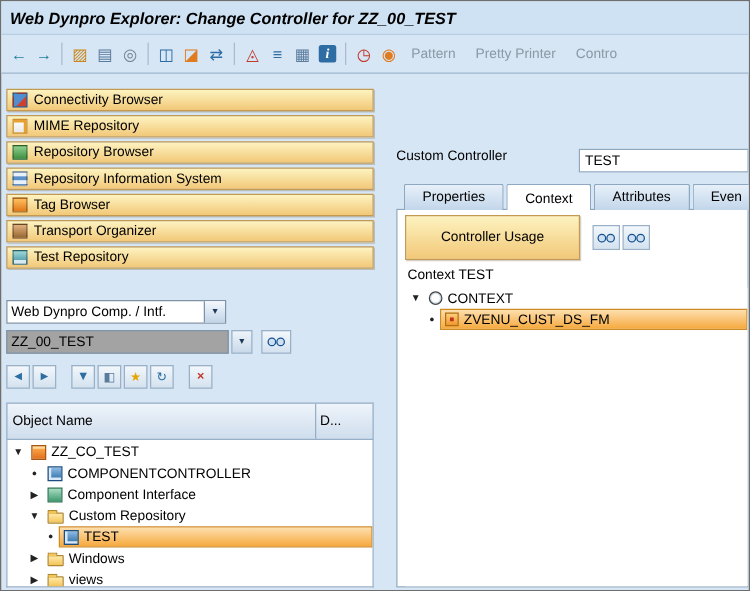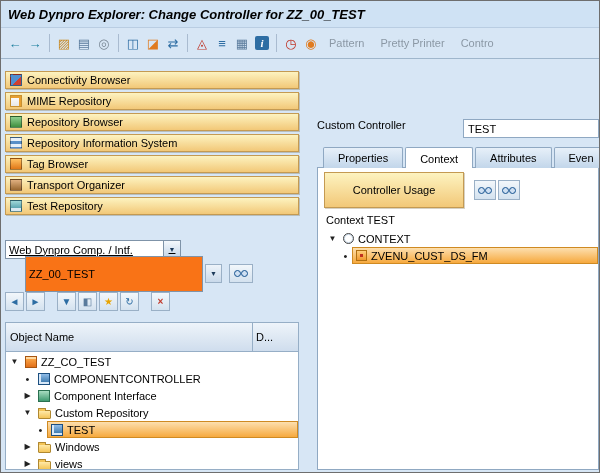--- a/index.html
+++ b/index.html
@@ -33,28 +33,28 @@
   .ai1{background:linear-gradient(135deg,#4f8fd0 60%,#d04030 60%);}
   .ai2{background:linear-gradient(#ffffff,#e8e8e8);border-color:#c89030;box-shadow:inset -2px 2px 0 #e8a030;}
   .ai3{background:linear-gradient(#8fd08f,#3f8f3f);}
   .ai4{background:repeating-linear-gradient(#e8f0fa 0 3px,#5a8fc8 3px 6px);}
   .ai5{background:linear-gradient(#ffc060,#e07818);}
   .ai6{background:linear-gradient(#e0b080,#9a6830);}
   .ai7{background:linear-gradient(#9fd8d8,#3f8fa0);box-shadow:inset 0 -3px 0 #d8e8f0;}
   .spacer{height:22px;flex:none;}
   
   .select-row{width:176px;height:19px;flex:none;border:1px solid #7f93a8;background:#fff;
-    display:flex;align-items:center;box-sizing:border-box;text-decoration:underline;}
+    display:flex;align-items:center;box-sizing:border-box;}
   .select-value{flex:1;padding:0 3px;white-space:nowrap;overflow:hidden;}
   .select-arrow{width:16px;height:100%;flex:none;background:linear-gradient(#f4f8fc,#c2d4e8);
     border-left:1px solid #7f93a8;display:flex;align-items:center;justify-content:center;
     font-size:7px;color:#1c3a5a;cursor:pointer;}
   .input-row{margin-top:5px;height:19px;flex:none;display:flex;align-items:center;gap:2px;}
-  .obj-input{width:178px;height:36px;box-sizing:border-box;border:1px solid #7f93a8;background:#f97316;
-    font:11px "Liberation Sans",sans-serif;padding:0 3px;margin-left:20px;}
+  .obj-input{width:178px;height:19px;box-sizing:border-box;border:1px solid #7f93a8;background:#a3a3a3;
+    font:11px "Liberation Sans",sans-serif;padding:0 3px;}
   .drop-btn{width:17px;height:19px;box-sizing:border-box;display:flex;align-items:center;justify-content:center;
     font-size:7px;color:#1c3a5a;background:linear-gradient(#eef4fa,#c9d9ea);border:1px solid #9ab0c6;cursor:pointer;}
   .glasses-btn{margin-left:5px;width:24px;height:19px;box-sizing:border-box;border:1px solid #9ab0c6;
     background:linear-gradient(#f2f7fb,#d4e2ef);display:flex;align-items:center;justify-content:center;cursor:pointer;}
   .binoc{position:relative;width:14px;height:7px;}
   .binoc::before,.binoc::after{content:"";position:absolute;top:0;width:5px;height:5px;
     border:1px solid #15528f;border-radius:50%;background:#cfe0f2;}
   .binoc::before{left:0}.binoc::after{right:0}
   
   .mini-toolbar{margin-top:8px;height:21px;flex:none;display:flex;align-items:center;gap:2px;}

